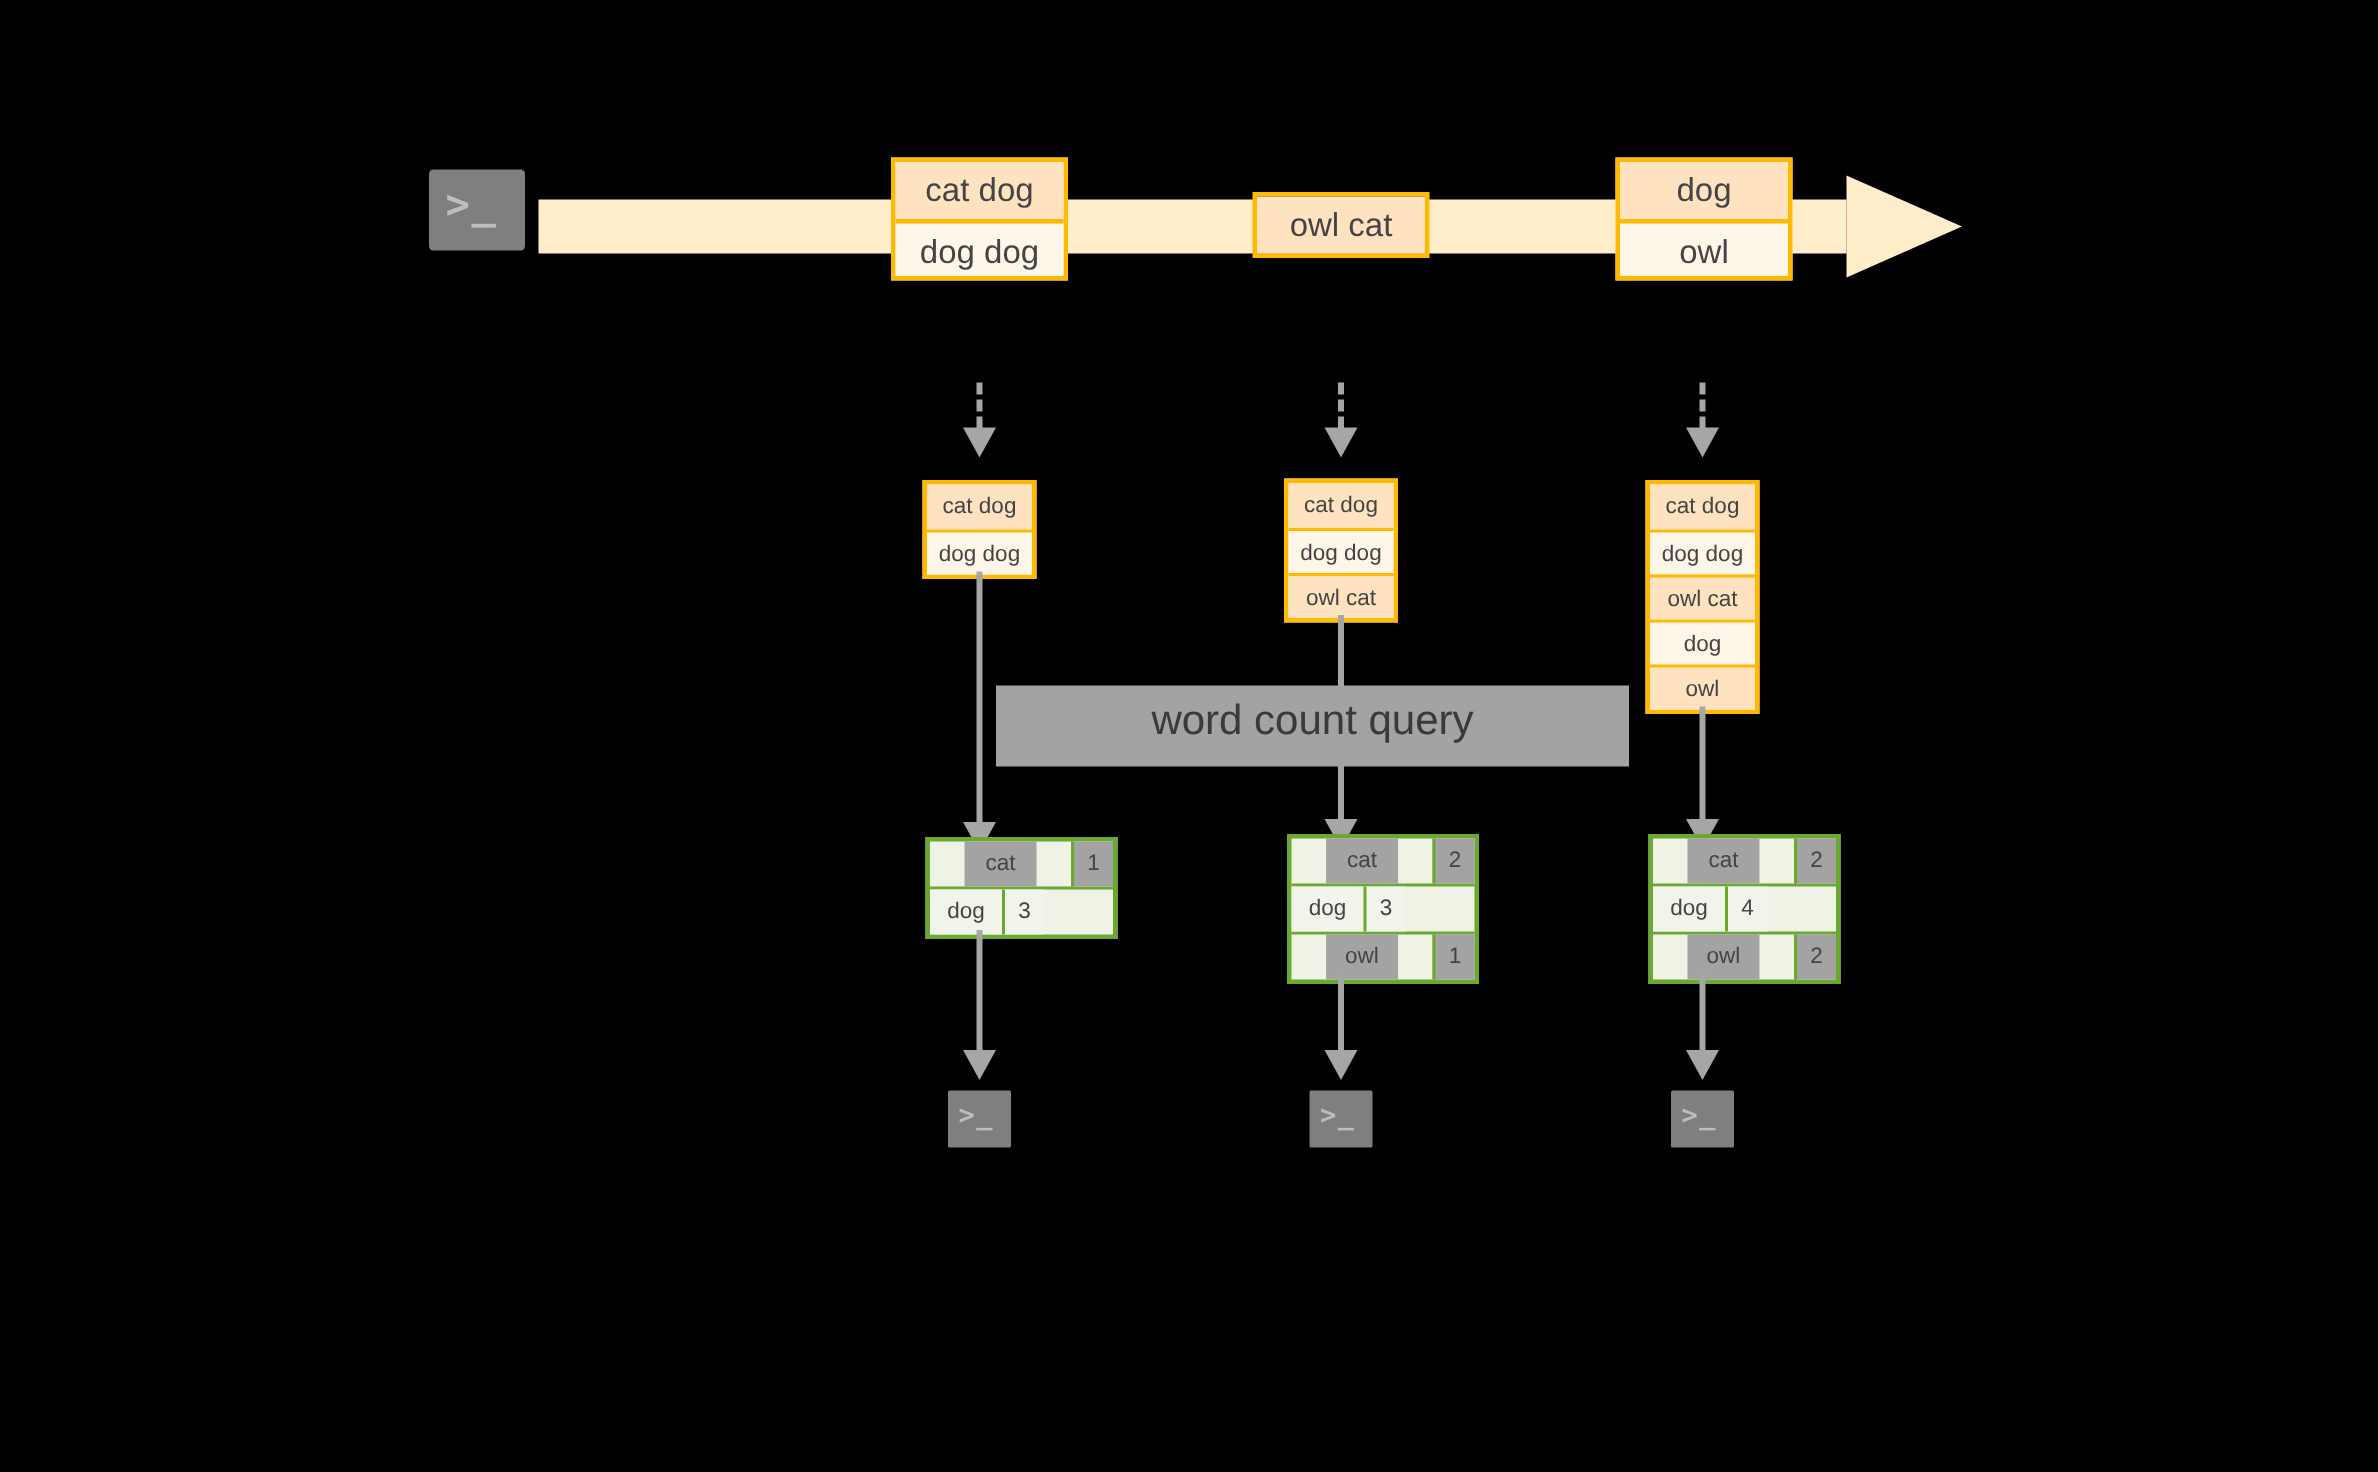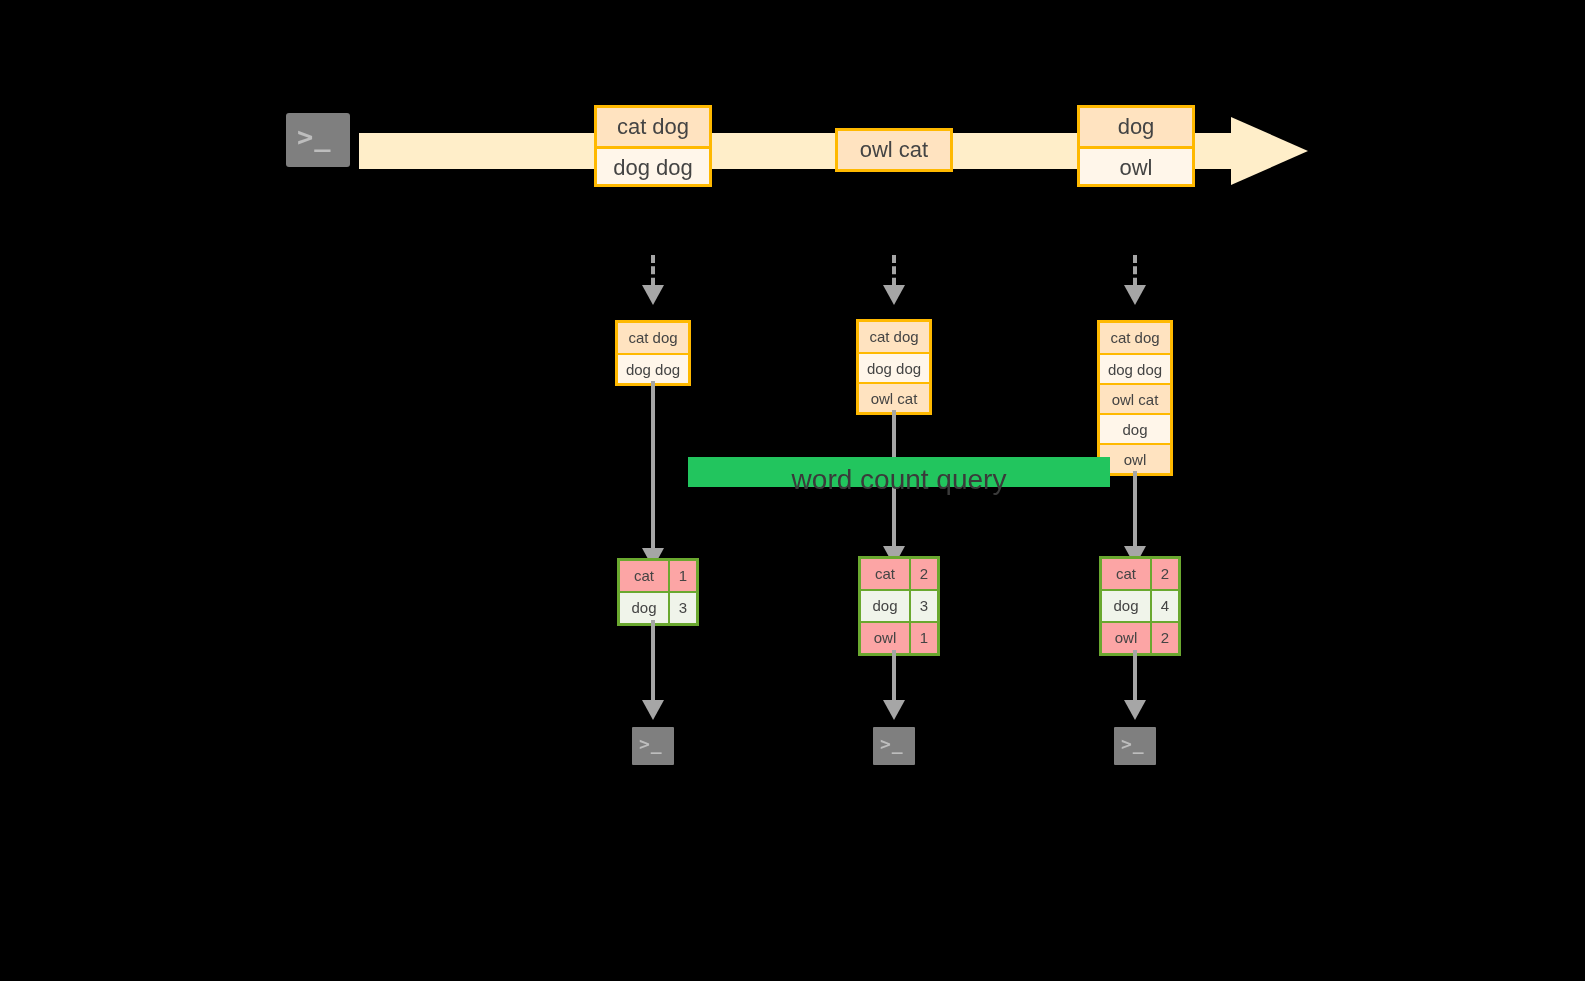--- a/index.html
+++ b/index.html
@@ -136,21 +136,21 @@
   
   .res {
     position: absolute;
     border: 3px solid #6aa82f;
     box-sizing: border-box;
     background: #eef3e6;
     border-collapse: collapse;
   }
   .res-row { display: flex; }
   .res-row + .res-row { border-top: 2px solid #6aa82f; }
-  .res-row.alt .res-cell { background: #fca5a5; }
+  .res-row.alt .res-cell { background: #a3a3a3; margin-left: 23px; }
   .res-row.plain .res-cell { background: #f0f4ea; }
   .res-cell {
     box-sizing: border-box;
     text-align: center;
     color: #444444;
     font-size: 15px;
     line-height: 29px;
     height: 30px;
     white-space: nowrap;
   }
@@ -175,23 +175,23 @@
   .arrow-head {
     position: absolute;
     width: 0; height: 0;
     border-left: 11px solid transparent;
     border-right: 11px solid transparent;
     border-top: 20px solid #a6a6a6;
   }
   
   .query-label {
     position: absolute;
-    left: 688px; top: 457px;
-    width: 422px; height: 30px;
-    background: #22c55e;
+    left: 664px; top: 457px;
+    width: 422px; height: 54px;
+    background: #a3a3a3;
     color: #3a3a3a;
     font-size: 28px;
     line-height: 46px;
     text-align: center;
     white-space: nowrap;
   }
 </style>
 </head>
 <body>
 

